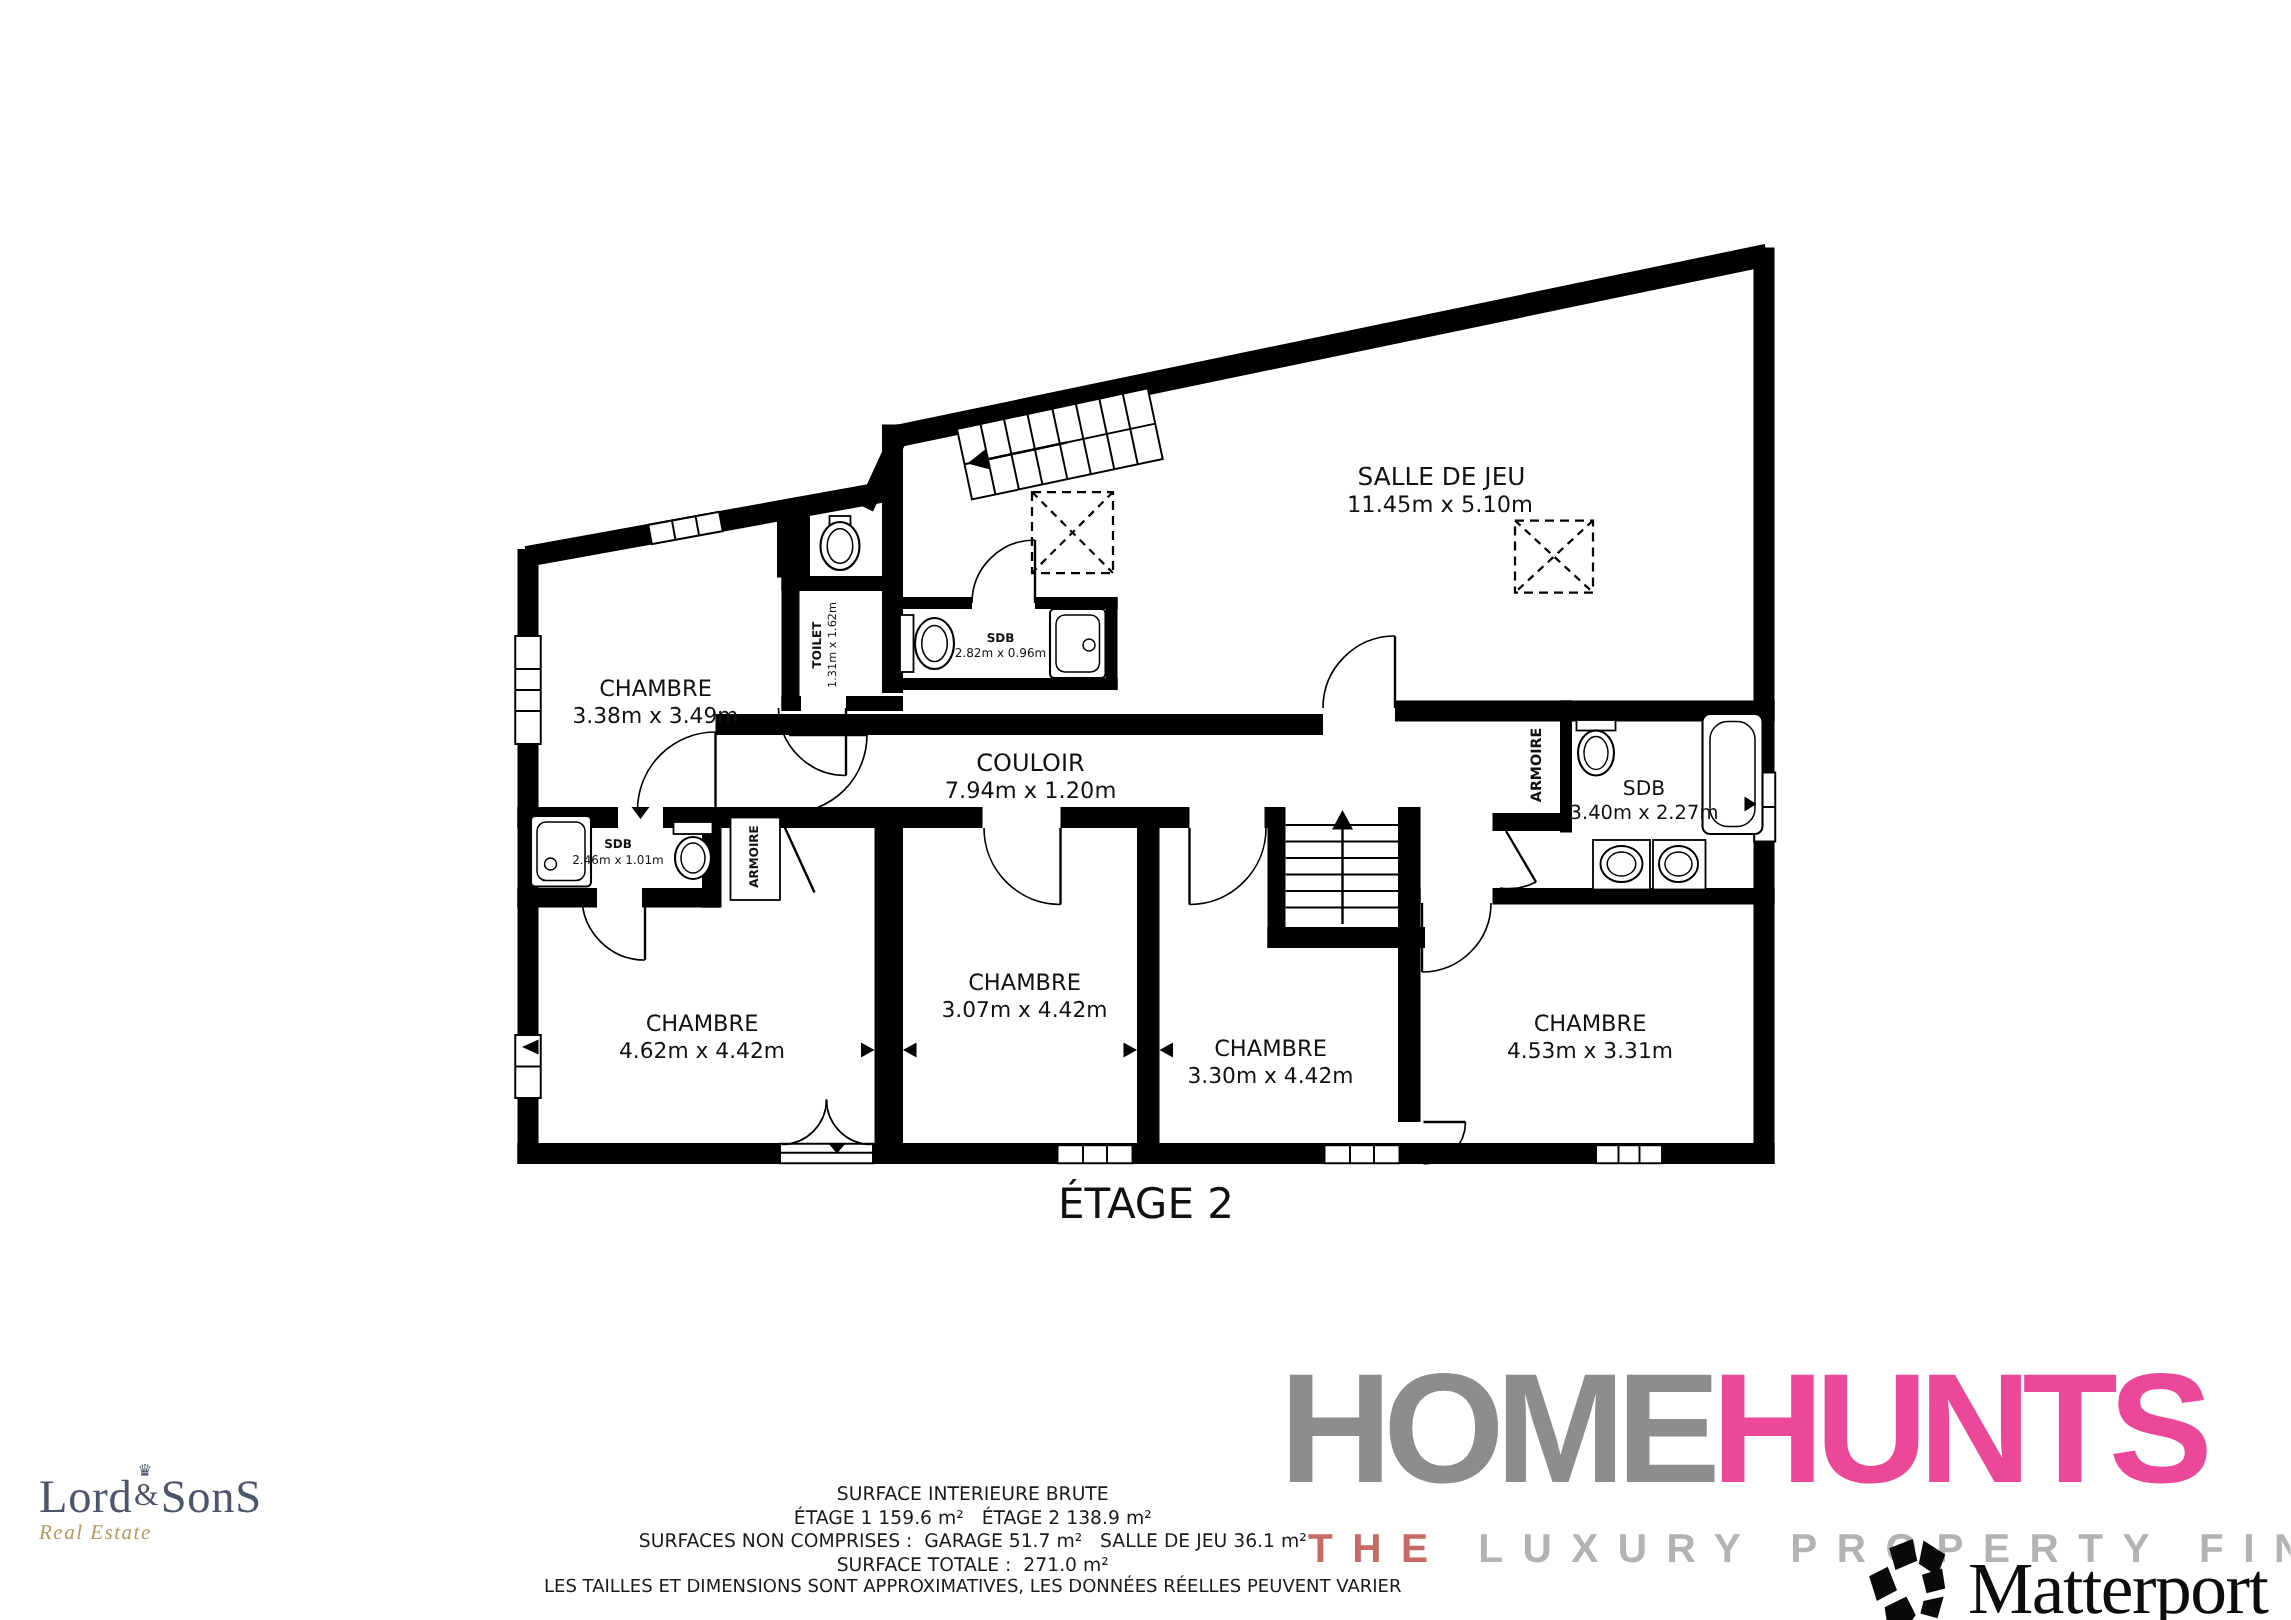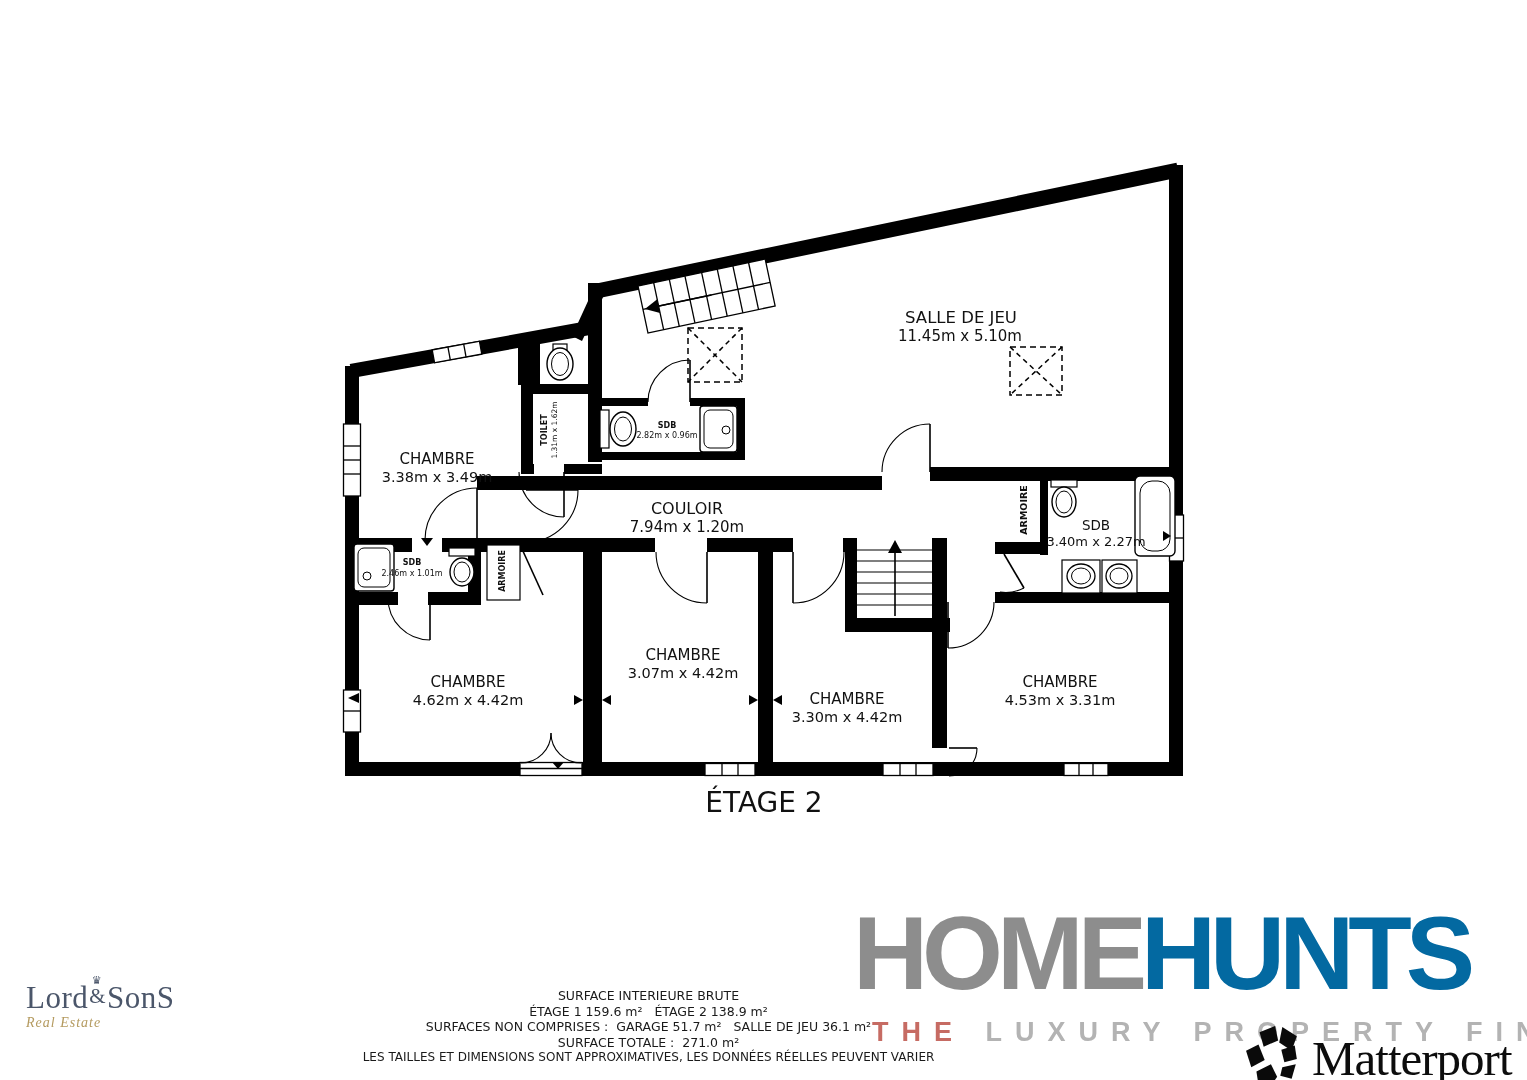--- a/index.html
+++ b/index.html
@@ -22,21 +22,21 @@
   }
   .lordsons .l2{
     font-size:14px;font-style:italic;color:#b49a5f;margin-top:3px;
     font-family:"Liberation Serif",serif;letter-spacing:1px;
   }
   .homehunts{
     position:absolute;left:853px;top:901px;z-index:1;line-height:1;white-space:nowrap;
     font-family:"Liberation Sans",sans-serif;font-weight:bold;font-size:104px;letter-spacing:-6px;
   }
   .homehunts .home{color:#8d8d8d;}
-  .homehunts .hunts{color:#0369a1;}
+  .homehunts .hunts{color:#ec4899;}
   .hh-tagline{
     position:absolute;left:872px;top:1019px;z-index:1;line-height:1;white-space:nowrap;
     font-family:"Liberation Sans",sans-serif;font-size:27px;font-weight:bold;
     letter-spacing:13px;color:#b3b3b3;
   }
   .hh-tagline .the{color:#c66b63;}
   .matterport{
     position:absolute;left:1244px;top:1024px;z-index:3;display:flex;align-items:flex-start;
   }
   .matterport .mp-text{

